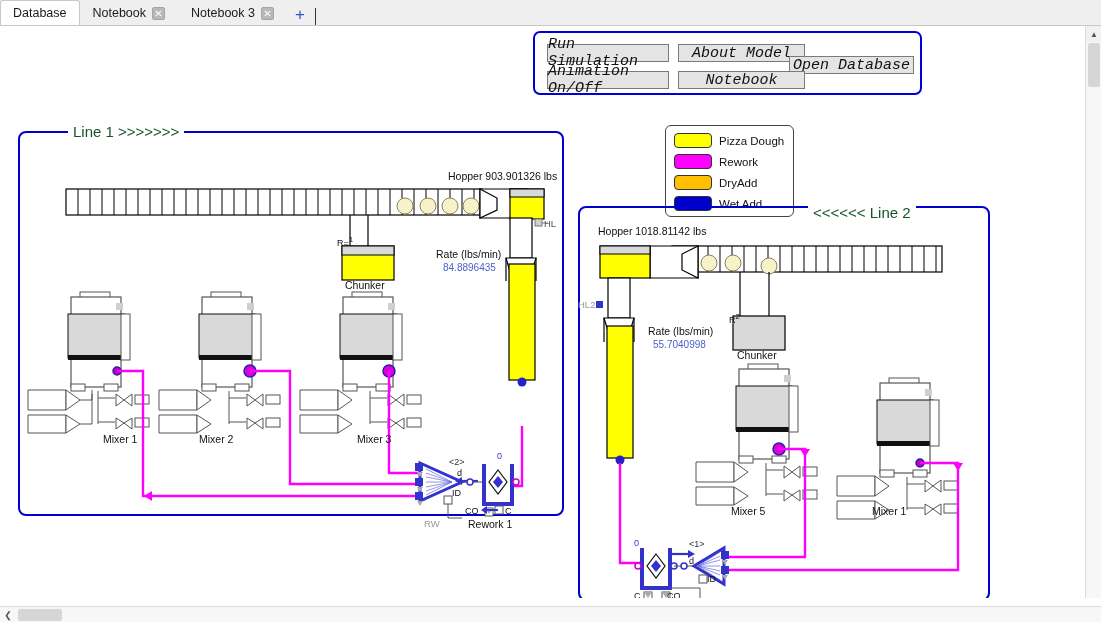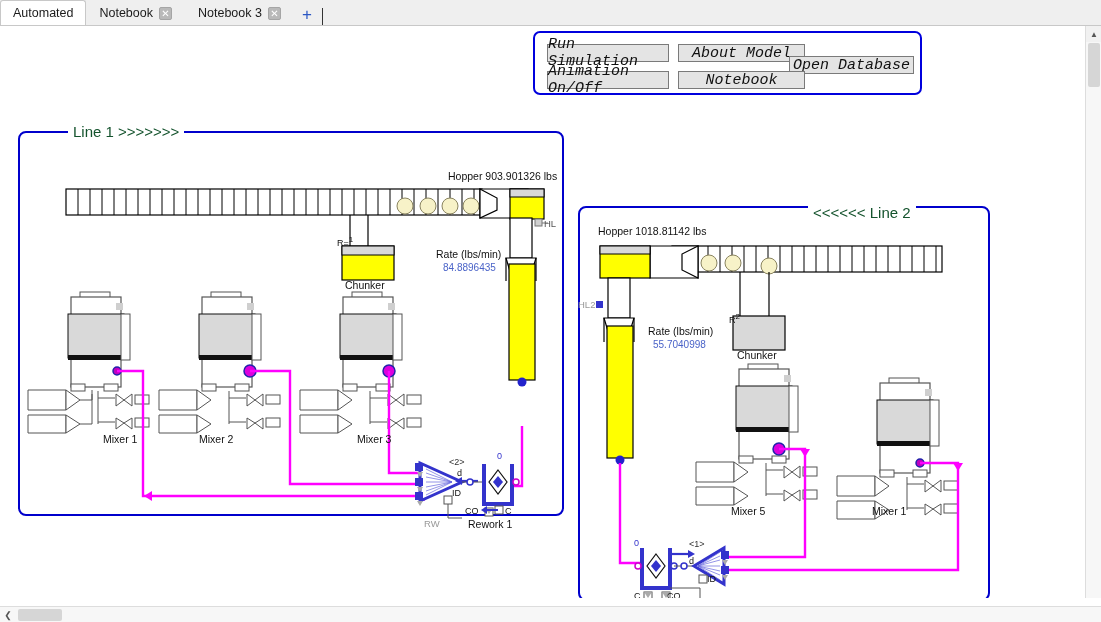--- a/index.html
+++ b/index.html
@@ -122,21 +122,21 @@
 
   svg { position: absolute; left: 0; top: 0; overflow: visible; }
 </style>
 </head>
 <body>
 
 <div id="app">
 
   <div class="tabbar">
     <div class="tab active">
-      <span>Automated</span>
+      <span>Database</span>
     </div>
     <div class="tab inactive">
       <span>Notebook</span>
       <span class="tab-close">✕</span>
     </div>
     <div class="tab inactive">
       <span>Notebook 3</span>
       <span class="tab-close">✕</span>
     </div>
     <div class="tab-add">+</div>
@@ -147,20 +147,38 @@
 
 
     <div class="ctrlpanel">
       <div class="btn" style="left:12px; top:11px; width:122px; height:18px;">Run Simulation</div>
       <div class="btn" style="left:143px; top:11px; width:127px; height:18px;">About Model</div>
       <div class="btn" style="left:254px; top:23px; width:125px; height:18px;">Open Database</div>
       <div class="btn" style="left:12px; top:38px; width:122px; height:18px;">Animation On/Off</div>
       <div class="btn" style="left:143px; top:38px; width:127px; height:18px;">Notebook</div>
     </div>
 
+    <div class="legend">
+      <div class="legend-row">
+        <span class="legend-swatch" style="background:#ffff00"></span>
+        <span class="legend-label">Pizza Dough</span>
+      </div>
+      <div class="legend-row">
+        <span class="legend-swatch" style="background:#ff00ff"></span>
+        <span class="legend-label">Rework</span>
+      </div>
+      <div class="legend-row">
+        <span class="legend-swatch" style="background:#ffc000"></span>
+        <span class="legend-label">DryAdd</span>
+      </div>
+      <div class="legend-row">
+        <span class="legend-swatch" style="background:#0000cc"></span>
+        <span class="legend-label">Wet Add</span>
+      </div>
+    </div>
 
     <div class="linebox" style="left:18px; top:105px; width:546px; height:385px;"></div>
     <div class="linebox-title" style="left:68px; top:97px;">Line 1 &gt;&gt;&gt;&gt;&gt;&gt;&gt;</div>
 
     <svg width="1085" height="572">
 
       <g>
         <rect x="66" y="163" width="416" height="26" fill="#ffffff" stroke="#000" stroke-width="1.2"></rect>
         <g stroke="#000" stroke-width="1">
           <line x1="78" y1="163" x2="78" y2="189"></line>

